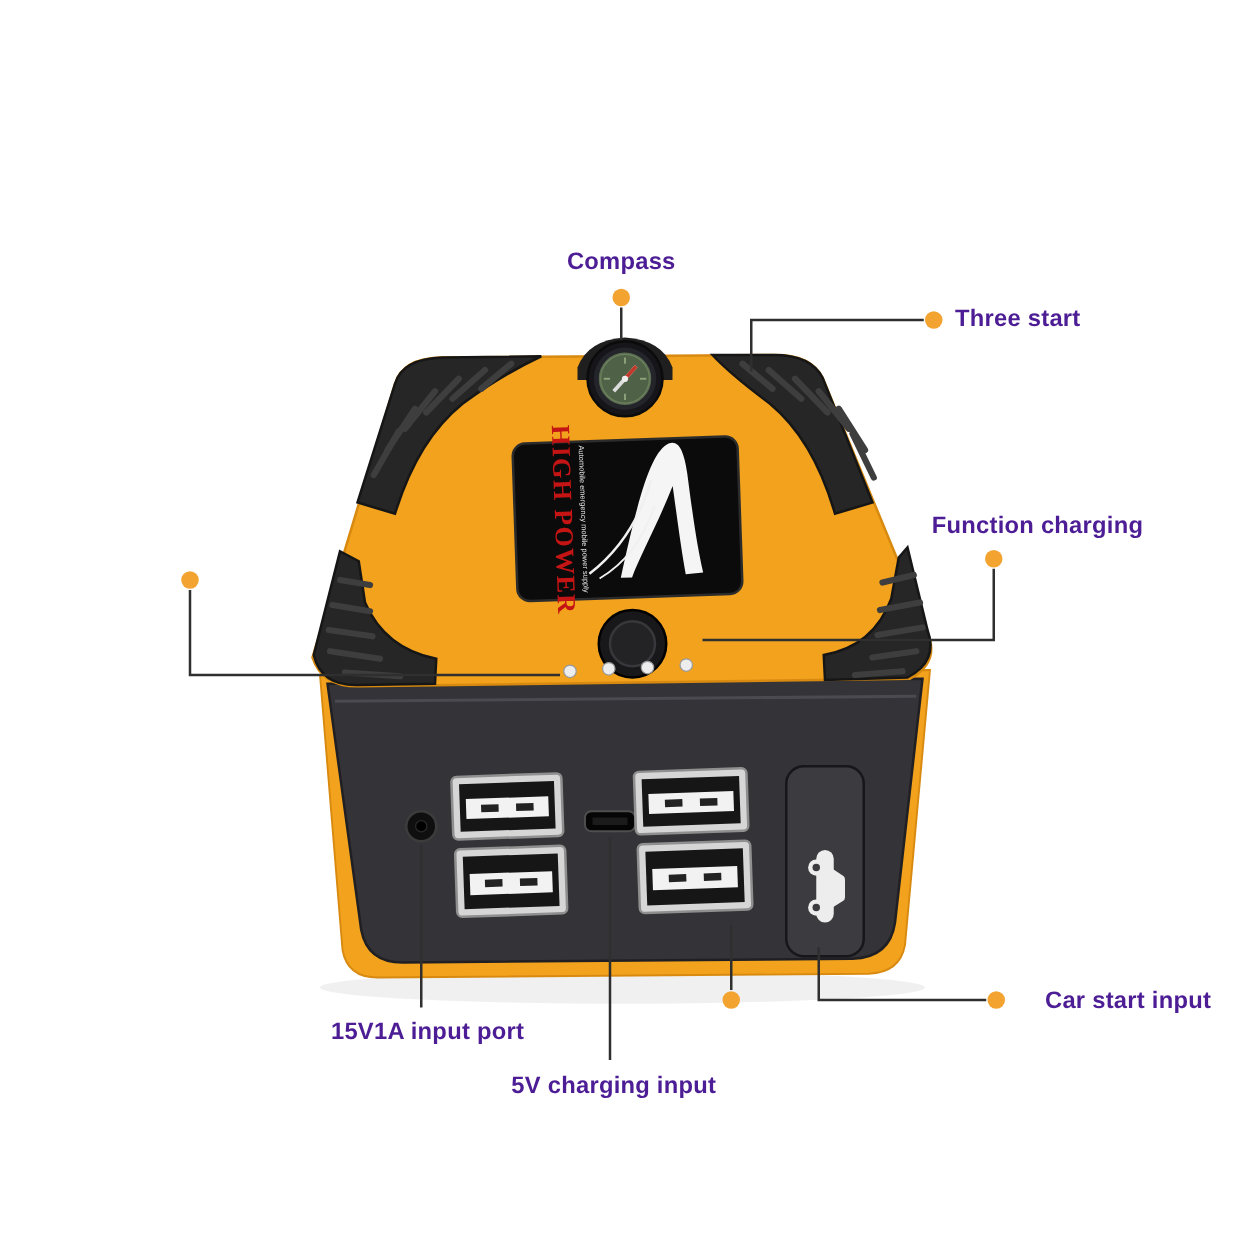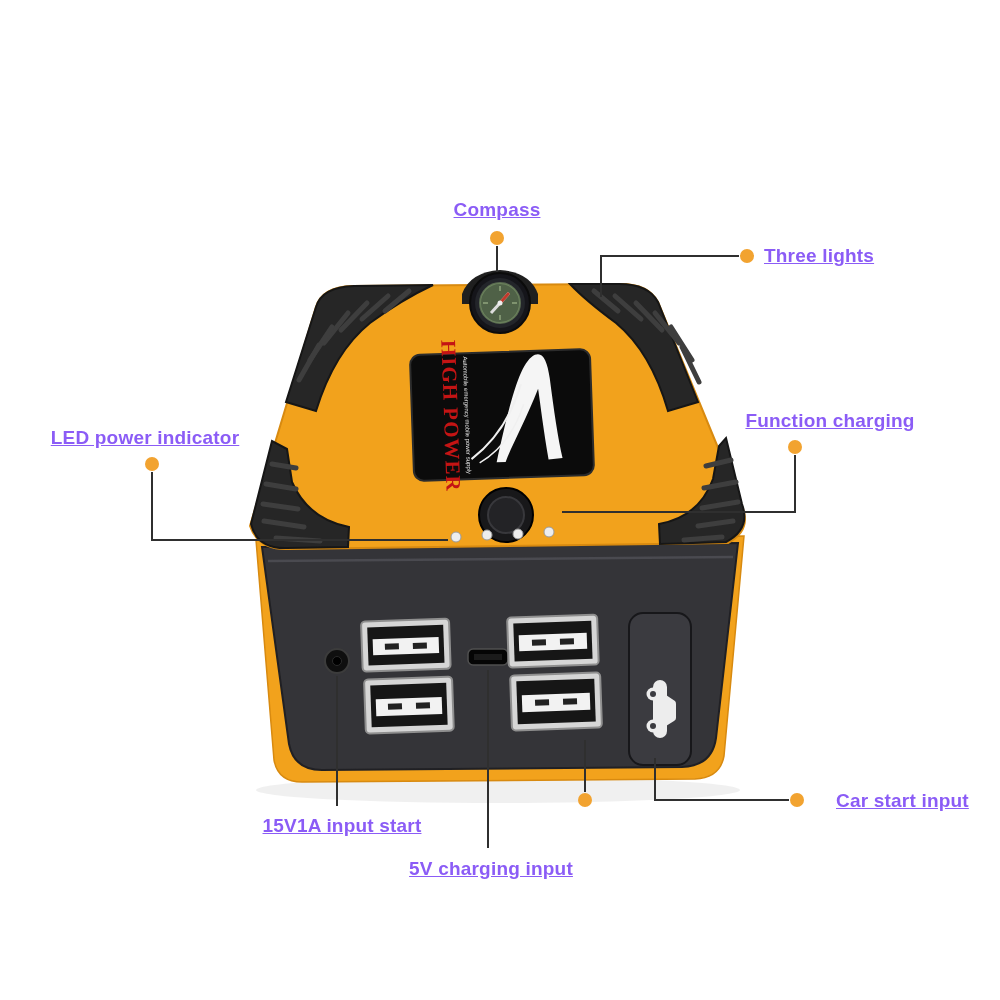--- a/index.html
+++ b/index.html
@@ -2,22 +2,22 @@
 <html><head>
 <meta charset="utf-8">
 <style>
   html,body{margin:0;padding:0;background:#ffffff;}
   .stage{
     position:relative;width:1000px;height:1000px;background:#ffffff;overflow:hidden;
     font-family:"Liberation Sans",sans-serif;
   }
   svg.art{position:absolute;left:0;top:0;width:1000px;height:1000px;}
   .callout-label{
-    position:absolute;font-size:19px;font-weight:700;color:#8b5cf6;
-    white-space:nowrap;letter-spacing:.2px;text-decoration:underline;
+    position:absolute;font-size:19px;font-weight:700;color:#4c1d95;
+    white-space:nowrap;letter-spacing:.2px;
   }
   .center{transform:translateX(-50%);}
 </style>
 </head>
 <body>
 
 <div class="stage">
 
   <svg class="art" viewBox="0 0 1000 1000">
 
@@ -186,26 +186,25 @@
       <circle cx="747" cy="256" r="7"></circle>
       <circle cx="152" cy="464" r="7"></circle>
       <circle cx="795" cy="447" r="7"></circle>
       <circle cx="585" cy="800" r="7"></circle>
       <circle cx="797" cy="800" r="7"></circle>
     </g>
   </svg>
 
   <div class="callout-label center" style="left:497px;top:199px;">Compass</div>
 
-  <div class="callout-label" style="left:764px;top:245px;">Three lights</div>
-
-  <div class="callout-label center" style="left:145px;top:427px;">LED power indicator</div>
+  <div class="callout-label" style="left:764px;top:245px;">Three start</div>
+
 
   <div class="callout-label center" style="left:830px;top:410px;">Function charging</div>
 
-  <div class="callout-label center" style="left:342px;top:815px;">15V1A input start</div>
+  <div class="callout-label center" style="left:342px;top:815px;">15V1A input port</div>
 
 
   <div class="callout-label center" style="left:491px;top:858px;">5V charging input</div>
 
   <div class="callout-label" style="left:836px;top:790px;">Car start input</div>
 
 </div>
 
 </body></html>

